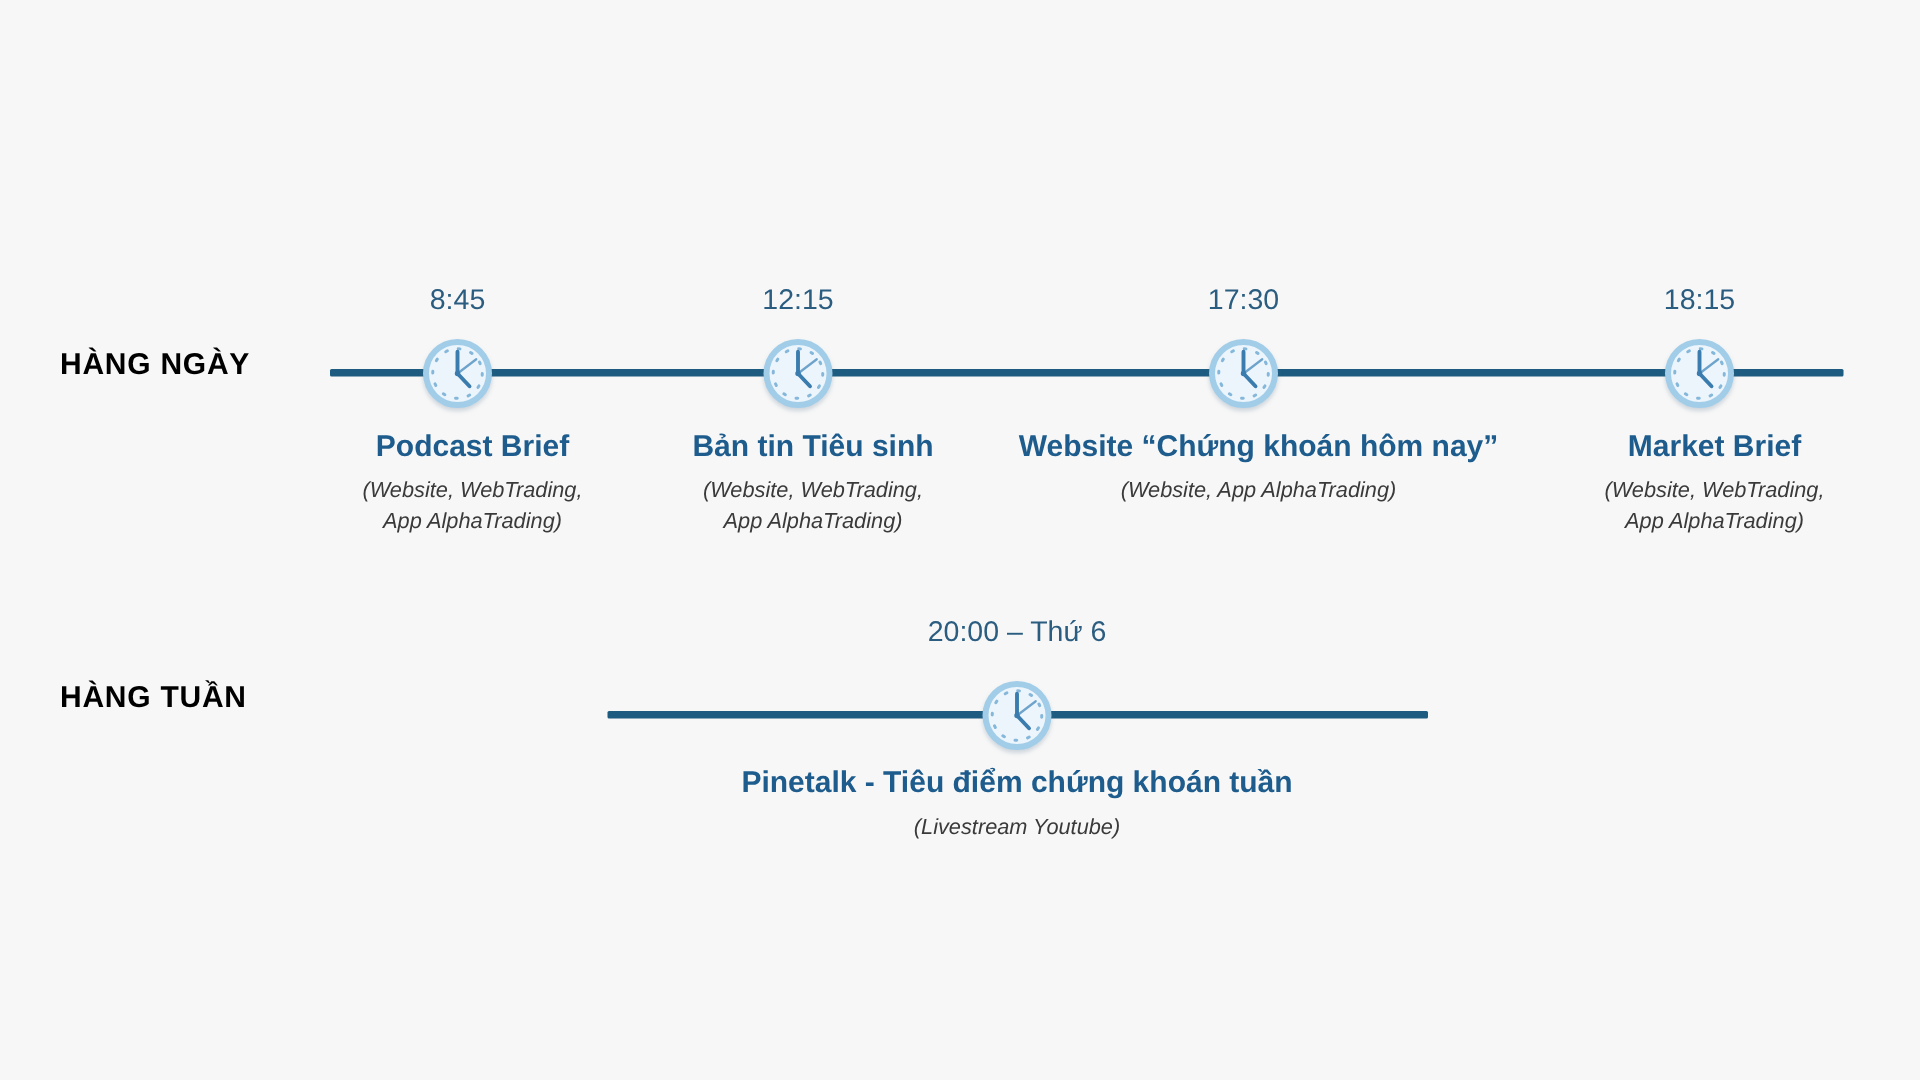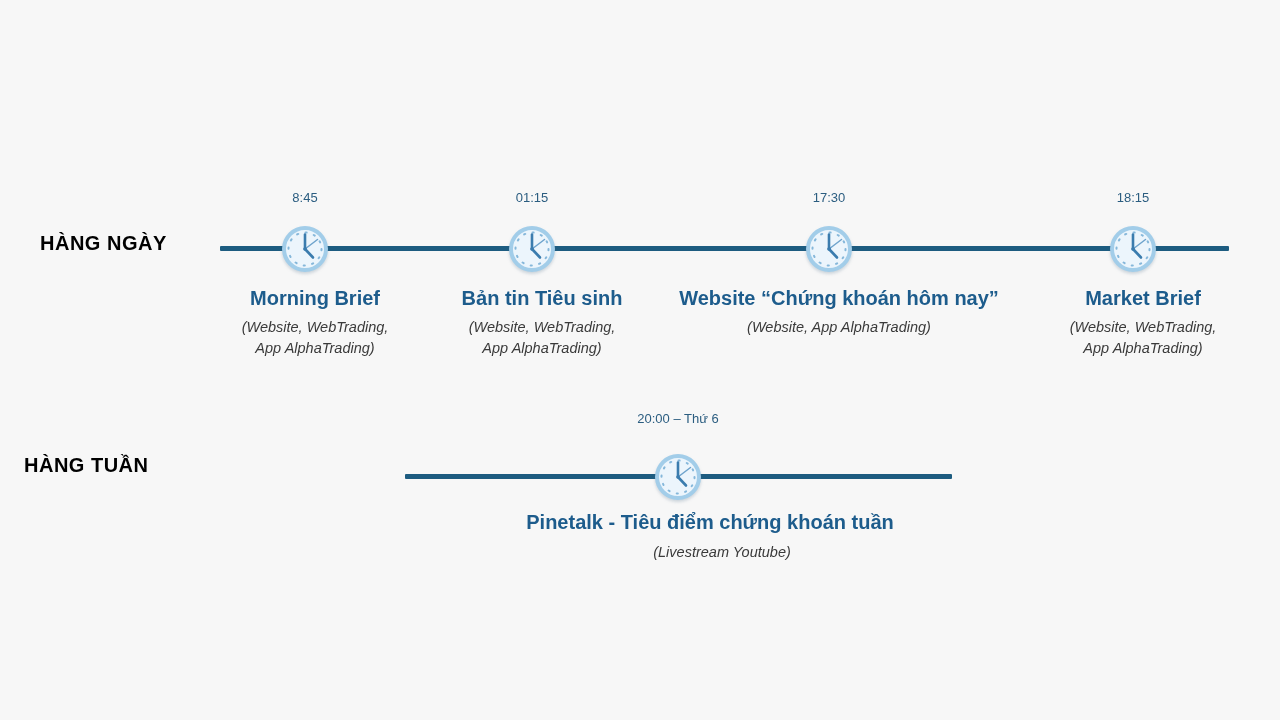--- a/index.html
+++ b/index.html
@@ -18,59 +18,57 @@
   }
   .row-label {
     position: absolute;
     font-size: 20px;
     font-weight: bold;
     color: #000000;
     letter-spacing: 0.5px;
     white-space: nowrap;
   }
   #label-daily  { left: 40px; top: 232px; }
-  #label-weekly { left: 24px; top: 454px; }
+  #label-weekly { left: 40px; top: 454px; }
 
   .tl-line {
     position: absolute;
     height: 5px;
     background: #1d5c80;
     border-radius: 1px;
   }
   #line-daily  { left: 220px; top: 246px; width: 1009px; }
   #line-weekly { left: 405px; top: 474px; width: 547px; }
 
   .event { position: absolute; width: 0; }
   .event > div { position: absolute; transform: translateX(-50%); left: 0; }
 
   .event .time {
     white-space: nowrap;
-    font-size: 13px;
+    font-size: 19px;
     color: #2b5d80;
   }
   .event .clock {
     width: 48px;
     height: 48px;
   }
   .event .clock svg { display: block; filter: drop-shadow(0 2px 1.5px rgba(80,110,140,0.25)); }
   .event .title {
     white-space: nowrap;
     font-size: 20px;
     font-weight: bold;
     color: #1d5c8c;
-    margin-left: 32px;
   }
   .event .platforms {
     white-space: nowrap;
     text-align: center;
     font-size: 14.5px;
     font-style: italic;
     color: #3a3a3a;
     line-height: 21px;
-    margin-left: 44px;
   }
 
   
   .event.daily .time      { top: 190px; }
   .event.daily .clock     { top: 225px; }
   .event.daily .title     { top: 287px; }
   .event.daily .platforms { top: 317px; }
 
   
   .event.weekly .time      { top: 411px; }
@@ -103,29 +101,29 @@
     <div class="clock">
       <svg width="48" height="48" viewBox="0 0 48 48">
         <circle cx="24" cy="24" r="21" fill="#ecf5fc" stroke="#a2cde9" stroke-width="4"></circle>
         <circle cx="24" cy="24" r="16.5" fill="none" stroke="#85b7da" stroke-width="2" stroke-dasharray="1.2 7.44" stroke-linecap="round"></circle>
         <line x1="24" y1="24" x2="36.5" y2="14.5" stroke="#6ea3cc" stroke-width="1.5" stroke-linecap="round"></line>
         <line x1="24" y1="24" x2="24" y2="9.5" stroke="#3b7cae" stroke-width="2.6" stroke-linecap="round"></line>
         <line x1="24" y1="24" x2="32" y2="32.5" stroke="#3b7cae" stroke-width="2.6" stroke-linecap="round"></line>
         <circle cx="24" cy="24" r="1.8" fill="#3b7cae"></circle>
       </svg>
     </div>
-    <div class="title">Morning Brief</div>
+    <div class="title">Podcast Brief</div>
     <div class="platforms">
       <div>(Website, WebTrading,</div>
       <div>App AlphaTrading)</div>
     </div>
   </div>
 
   <div class="event daily" id="ev-d1">
-    <div class="time">01:15</div>
+    <div class="time">12:15</div>
     <div class="clock">
       <svg width="48" height="48" viewBox="0 0 48 48">
         <circle cx="24" cy="24" r="21" fill="#ecf5fc" stroke="#a2cde9" stroke-width="4"></circle>
         <circle cx="24" cy="24" r="16.5" fill="none" stroke="#85b7da" stroke-width="2" stroke-dasharray="1.2 7.44" stroke-linecap="round"></circle>
         <line x1="24" y1="24" x2="36.5" y2="14.5" stroke="#6ea3cc" stroke-width="1.5" stroke-linecap="round"></line>
         <line x1="24" y1="24" x2="24" y2="9.5" stroke="#3b7cae" stroke-width="2.6" stroke-linecap="round"></line>
         <line x1="24" y1="24" x2="32" y2="32.5" stroke="#3b7cae" stroke-width="2.6" stroke-linecap="round"></line>
         <circle cx="24" cy="24" r="1.8" fill="#3b7cae"></circle>
       </svg>
     </div>

